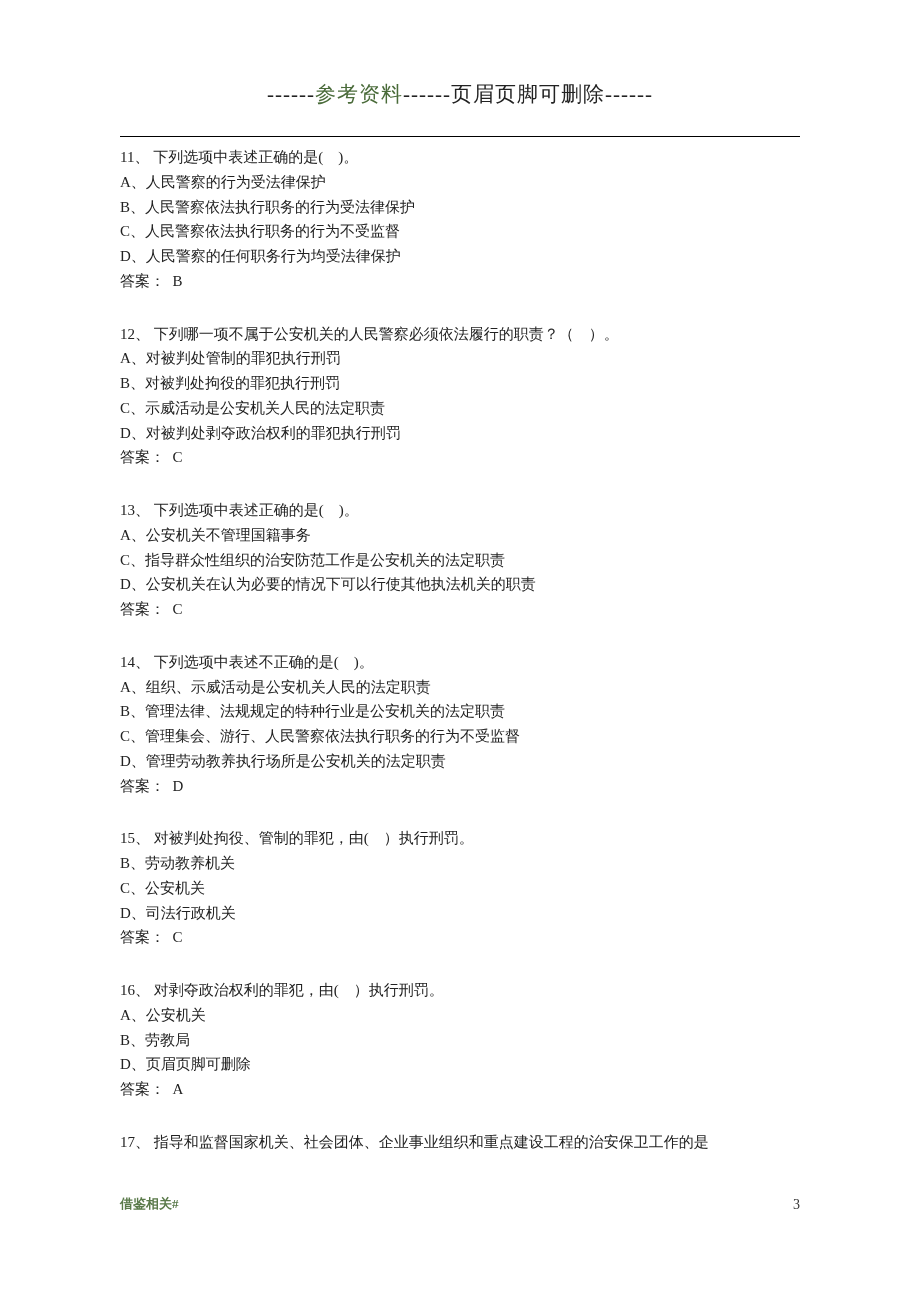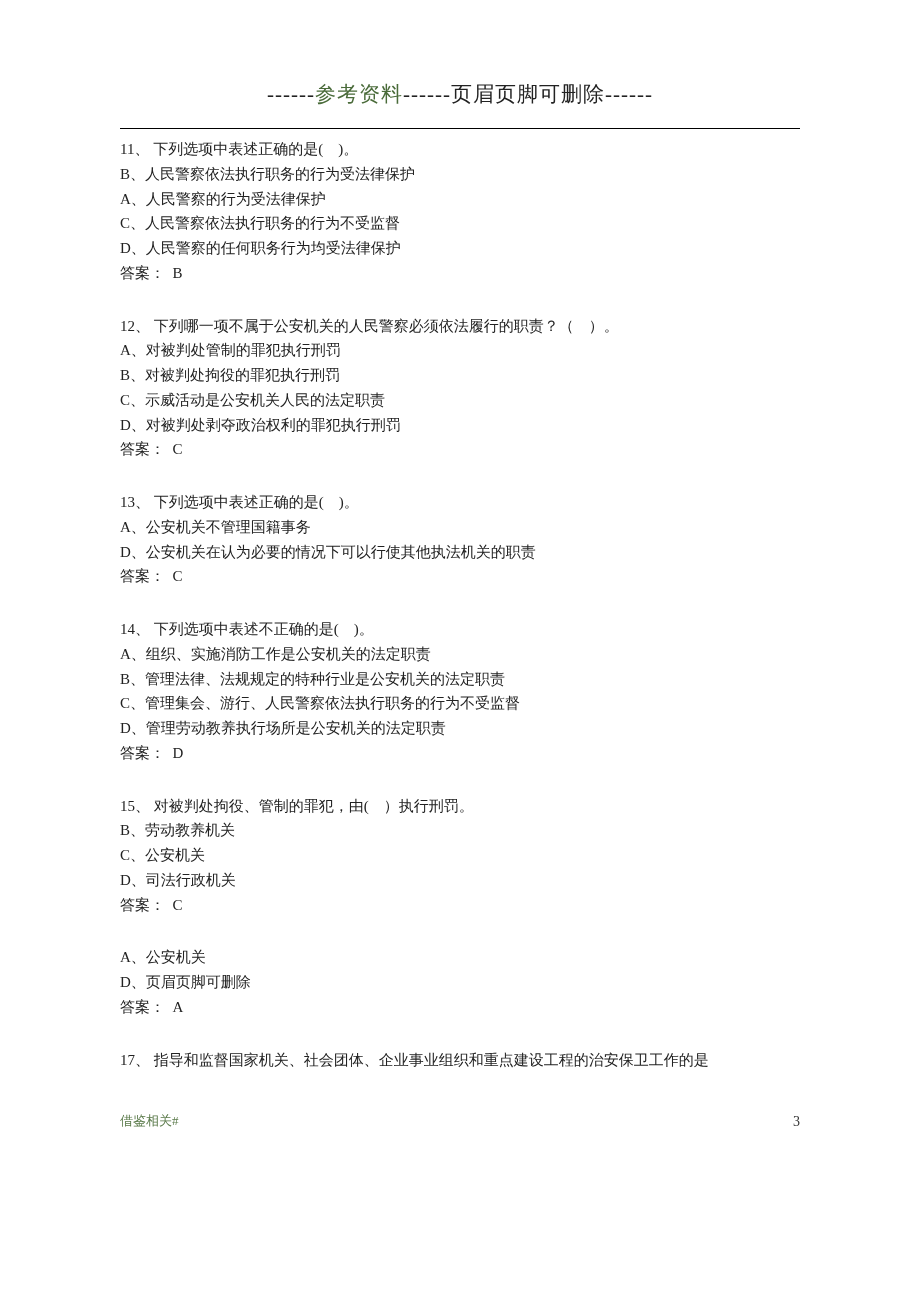--- a/index.html
+++ b/index.html
@@ -11,21 +11,21 @@
     width: 920px;
   }
   .page {
     padding: 80px 120px 40px 120px;
     box-sizing: border-box;
   }
   .header-note {
     text-align: center;
     font-size: 21px;
     color: #222;
-    margin-bottom: 20px;
+    margin-bottom: 28px;
     letter-spacing: 1px;
   }
   .header-note .ref {
     color: #4a6b3a;
   }
   .rule {
     border: none;
     border-top: 1.5px solid #000;
     margin: 0 0 8px 0;
   }
@@ -42,75 +42,79 @@
   }
   .footer {
     display: flex;
     justify-content: space-between;
     align-items: flex-end;
     margin-top: 40px;
     font-size: 13px;
   }
   .footer-left {
     color: #5a7a4a;
+    font-weight: bold;
   }
   .footer-right {
     color: #333;
     font-size: 14px;
   }
 </style>
 </head>
 <body>
 
 <div class="page">
   <div class="header-note">
     <span>------</span><span class="ref">参考资料</span><span>------</span><span>页眉页脚可删除</span><span>------</span>
   </div>
   <hr class="rule">
 
   <div class="content" id="content">
       <div class="question-block">
         <div class="line"><span>11、</span><span> 下列选项中表述正确的是(    )。</span></div>
+        <div class="line">A、人民警察的行为受法律保护</div>
         <div class="line">B、人民警察依法执行职务的行为受法律保护</div>
-        <div class="line">A、人民警察的行为受法律保护</div>
         <div class="line">C、人民警察依法执行职务的行为不受监督</div>
         <div class="line">D、人民警察的任何职务行为均受法律保护</div>
         <div class="line">答案：  B</div>
       </div>
       <div class="question-block">
         <div class="line"><span>12、</span><span> 下列哪一项不属于公安机关的人民警察必须依法履行的职责？（    ）。</span></div>
         <div class="line">A、对被判处管制的罪犯执行刑罚</div>
         <div class="line">B、对被判处拘役的罪犯执行刑罚</div>
         <div class="line">C、示威活动是公安机关人民的法定职责</div>
         <div class="line">D、对被判处剥夺政治权利的罪犯执行刑罚</div>
         <div class="line">答案：  C</div>
       </div>
       <div class="question-block">
         <div class="line"><span>13、</span><span> 下列选项中表述正确的是(    )。</span></div>
         <div class="line">A、公安机关不管理国籍事务</div>
+        <div class="line">C、指导群众性组织的治安防范工作是公安机关的法定职责</div>
         <div class="line">D、公安机关在认为必要的情况下可以行使其他执法机关的职责</div>
         <div class="line">答案：  C</div>
       </div>
       <div class="question-block">
         <div class="line"><span>14、</span><span> 下列选项中表述不正确的是(    )。</span></div>
-        <div class="line">A、组织、实施消防工作是公安机关的法定职责</div>
+        <div class="line">A、组织、示威活动是公安机关人民的法定职责</div>
         <div class="line">B、管理法律、法规规定的特种行业是公安机关的法定职责</div>
         <div class="line">C、管理集会、游行、人民警察依法执行职务的行为不受监督</div>
         <div class="line">D、管理劳动教养执行场所是公安机关的法定职责</div>
         <div class="line">答案：  D</div>
       </div>
       <div class="question-block">
         <div class="line"><span>15、</span><span> 对被判处拘役、管制的罪犯，由(    ）执行刑罚。</span></div>
         <div class="line">B、劳动教养机关</div>
         <div class="line">C、公安机关</div>
         <div class="line">D、司法行政机关</div>
         <div class="line">答案：  C</div>
       </div>
       <div class="question-block">
+        <div class="line"><span>16、</span><span> 对剥夺政治权利的罪犯，由(    ）执行刑罚。</span></div>
         <div class="line">A、公安机关</div>
+        <div class="line">B、劳教局</div>
         <div class="line">D、页眉页脚可删除</div>
         <div class="line">答案：  A</div>
       </div>
       <div class="question-block">
         <div class="line"><span>17、</span><span> 指导和监督国家机关、社会团体、企业事业组织和重点建设工程的治安保卫工作的是</span></div>
       </div>
     </div>
 
   <div class="footer">
     <div class="footer-left">借鉴相关#</div>

